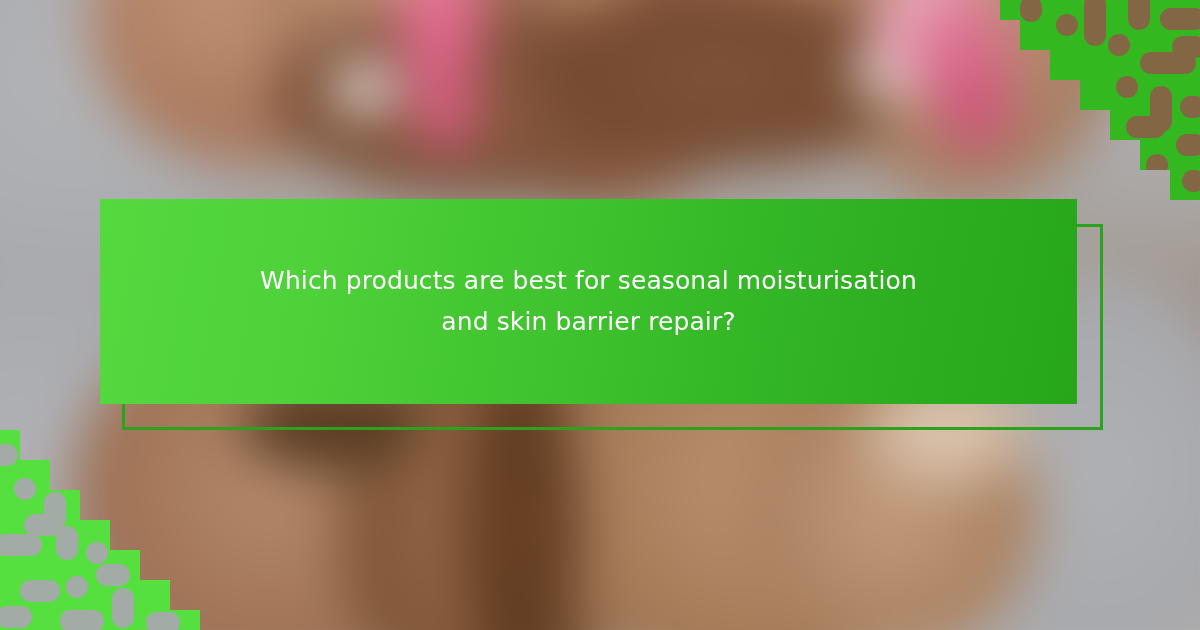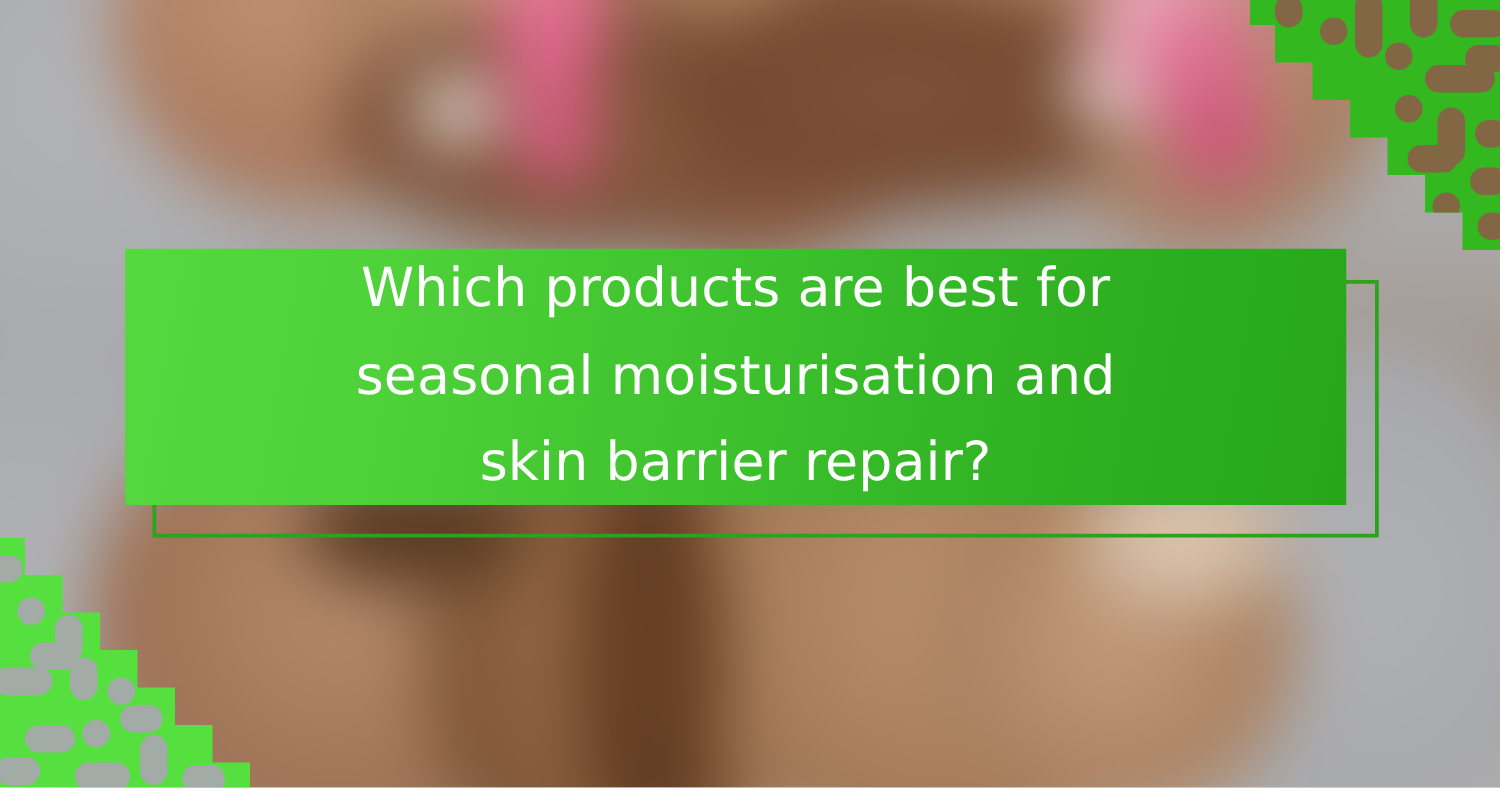--- a/index.html
+++ b/index.html
@@ -115,21 +115,21 @@
     display: flex;
     align-items: center;
     justify-content: center;
     box-sizing: border-box;
     padding: 0 26px;
   }
 
   .banner-text {
     color: #ffffff;
     font-family: "DejaVu Sans", sans-serif;
-    font-size: 43px;
+    font-size: 25px;
     line-height: 1.62;
     font-weight: 400;
     text-align: center;
     letter-spacing: 0.1px;
     max-width: 660px;
     margin: 0;
   }
 </style>
 </head>
 <body>

